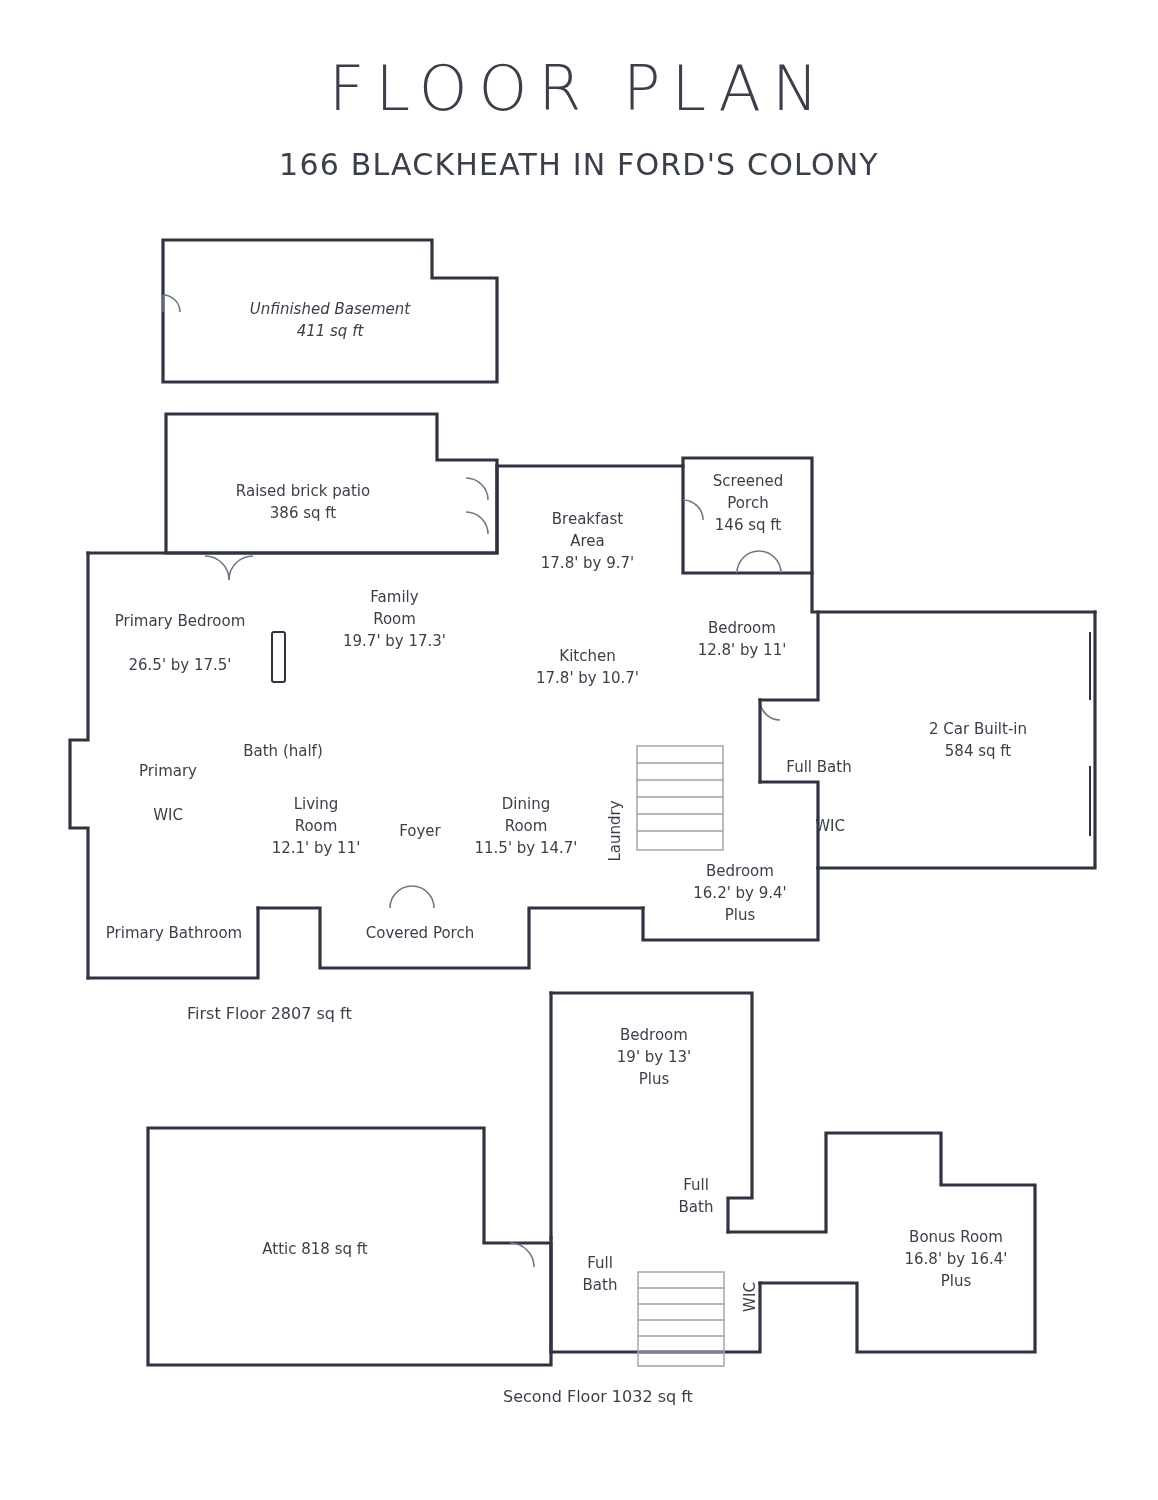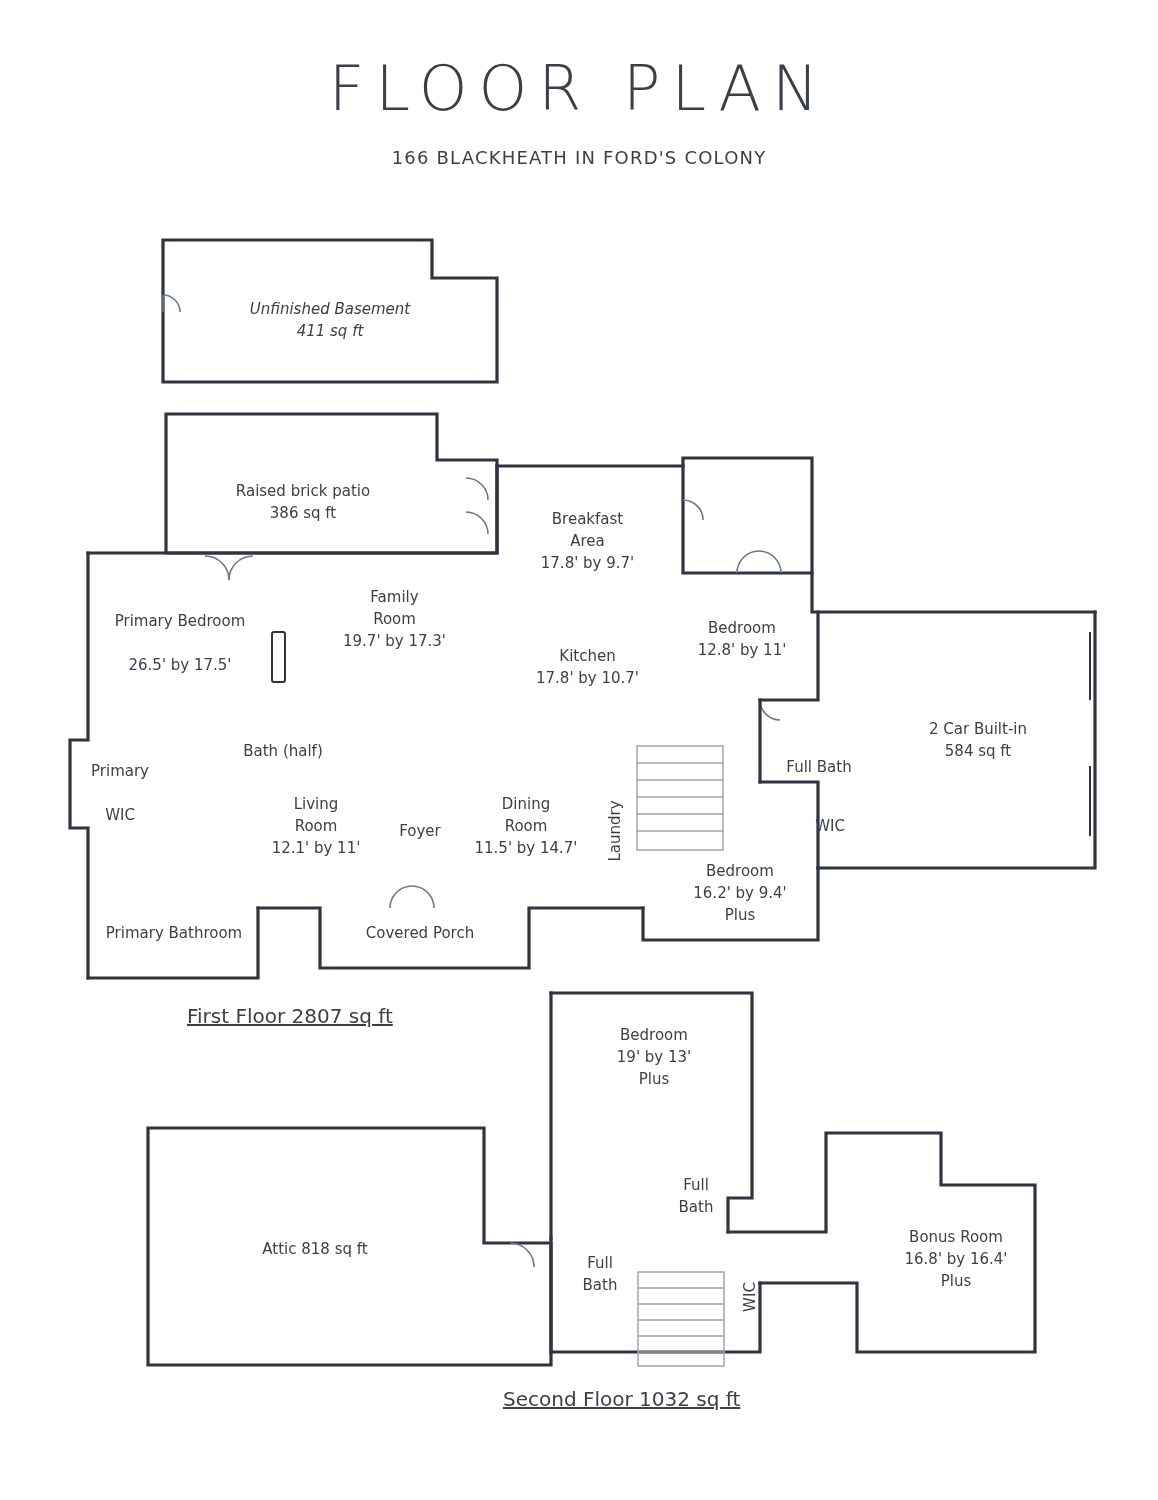--- a/index.html
+++ b/index.html
@@ -31,21 +31,21 @@
     font-weight: 300;
     color: #3a3f49;
     font-family: "DejaVu Sans", sans-serif;
   }
   #subtitle {
     position: absolute;
     top: 147px;
     left: 0;
     width: 1158px;
     text-align: center;
-    font-size: 18px;
+    font-size: 30px;
     letter-spacing: 1.2px;
     font-weight: 400;
     color: #3a3f49;
     font-family: "DejaVu Sans", sans-serif;
   }
   svg#plan {
     position: absolute;
     top: 0;
     left: 0;
     width: 1158px;
@@ -81,25 +81,24 @@
     text-align: center;
     font-family: "DejaVu Sans", sans-serif;
     white-space: pre;
   }
   .lbl.vert {
     transform-origin: 50% 50%;
     transform: rotate(-90deg);
   }
   .caption {
     position: absolute;
-    font-size: 20px;
+    font-size: 16px;
     color: #3a3f49;
     font-family: "DejaVu Sans", sans-serif;
     white-space: pre;
-    text-decoration: underline;
   }
 </style>
 </head>
 <body>
 
 <div id="page">
 
   <div id="title">FLOOR PLAN</div>
   <div id="subtitle">166 BLACKHEATH IN FORD'S COLONY</div>
 
@@ -181,20 +180,23 @@
       </g>
     </g>
   </svg>
 
   <div class="lbl" style="left:200px; top:298px; width:260px;font-style:italic;">Unfinished Basement
 411 sq ft</div>
 
   <div class="lbl" style="left:178px; top:462px; width:250px;margin-top:18px;">Raised brick patio
 386 sq ft</div>
 
+  <div class="lbl" style="left:688px; top:470px; width:120px;">Screened
+Porch
+146 sq ft</div>
 
   <div class="lbl" style="left:500px; top:508px; width:175px;">Breakfast
 Area
 17.8' by 9.7'</div>
 
   <div class="lbl" style="left:95px; top:610px; width:170px;">Primary Bedroom
 
 26.5' by 17.5'</div>
 
   <div class="lbl" style="left:312px; top:586px; width:165px;">Family
@@ -205,21 +207,21 @@
 17.8' by 10.7'</div>
 
   <div class="lbl" style="left:672px; top:617px; width:140px;">Bedroom
 12.8' by 11'</div>
 
   <div class="lbl" style="left:890px; top:718px; width:176px;">2 Car Built-in
 584 sq ft</div>
 
   <div class="lbl" style="left:218px; top:740px; width:130px;">Bath (half)</div>
 
-  <div class="lbl" style="left:70px; top:760px; width:100px;">Primary
+  <div class="lbl" style="left:70px; top:760px; width:100px;padding-left:48px;">Primary
 
 WIC</div>
 
   <div class="lbl" style="left:764px; top:756px; width:110px;">Full Bath</div>
 
   <div class="lbl" style="left:790px; top:815px; width:80px;">WIC</div>
 
   <div class="lbl" style="left:242px; top:793px; width:148px;">Living
 Room
 12.1' by 11'</div>

